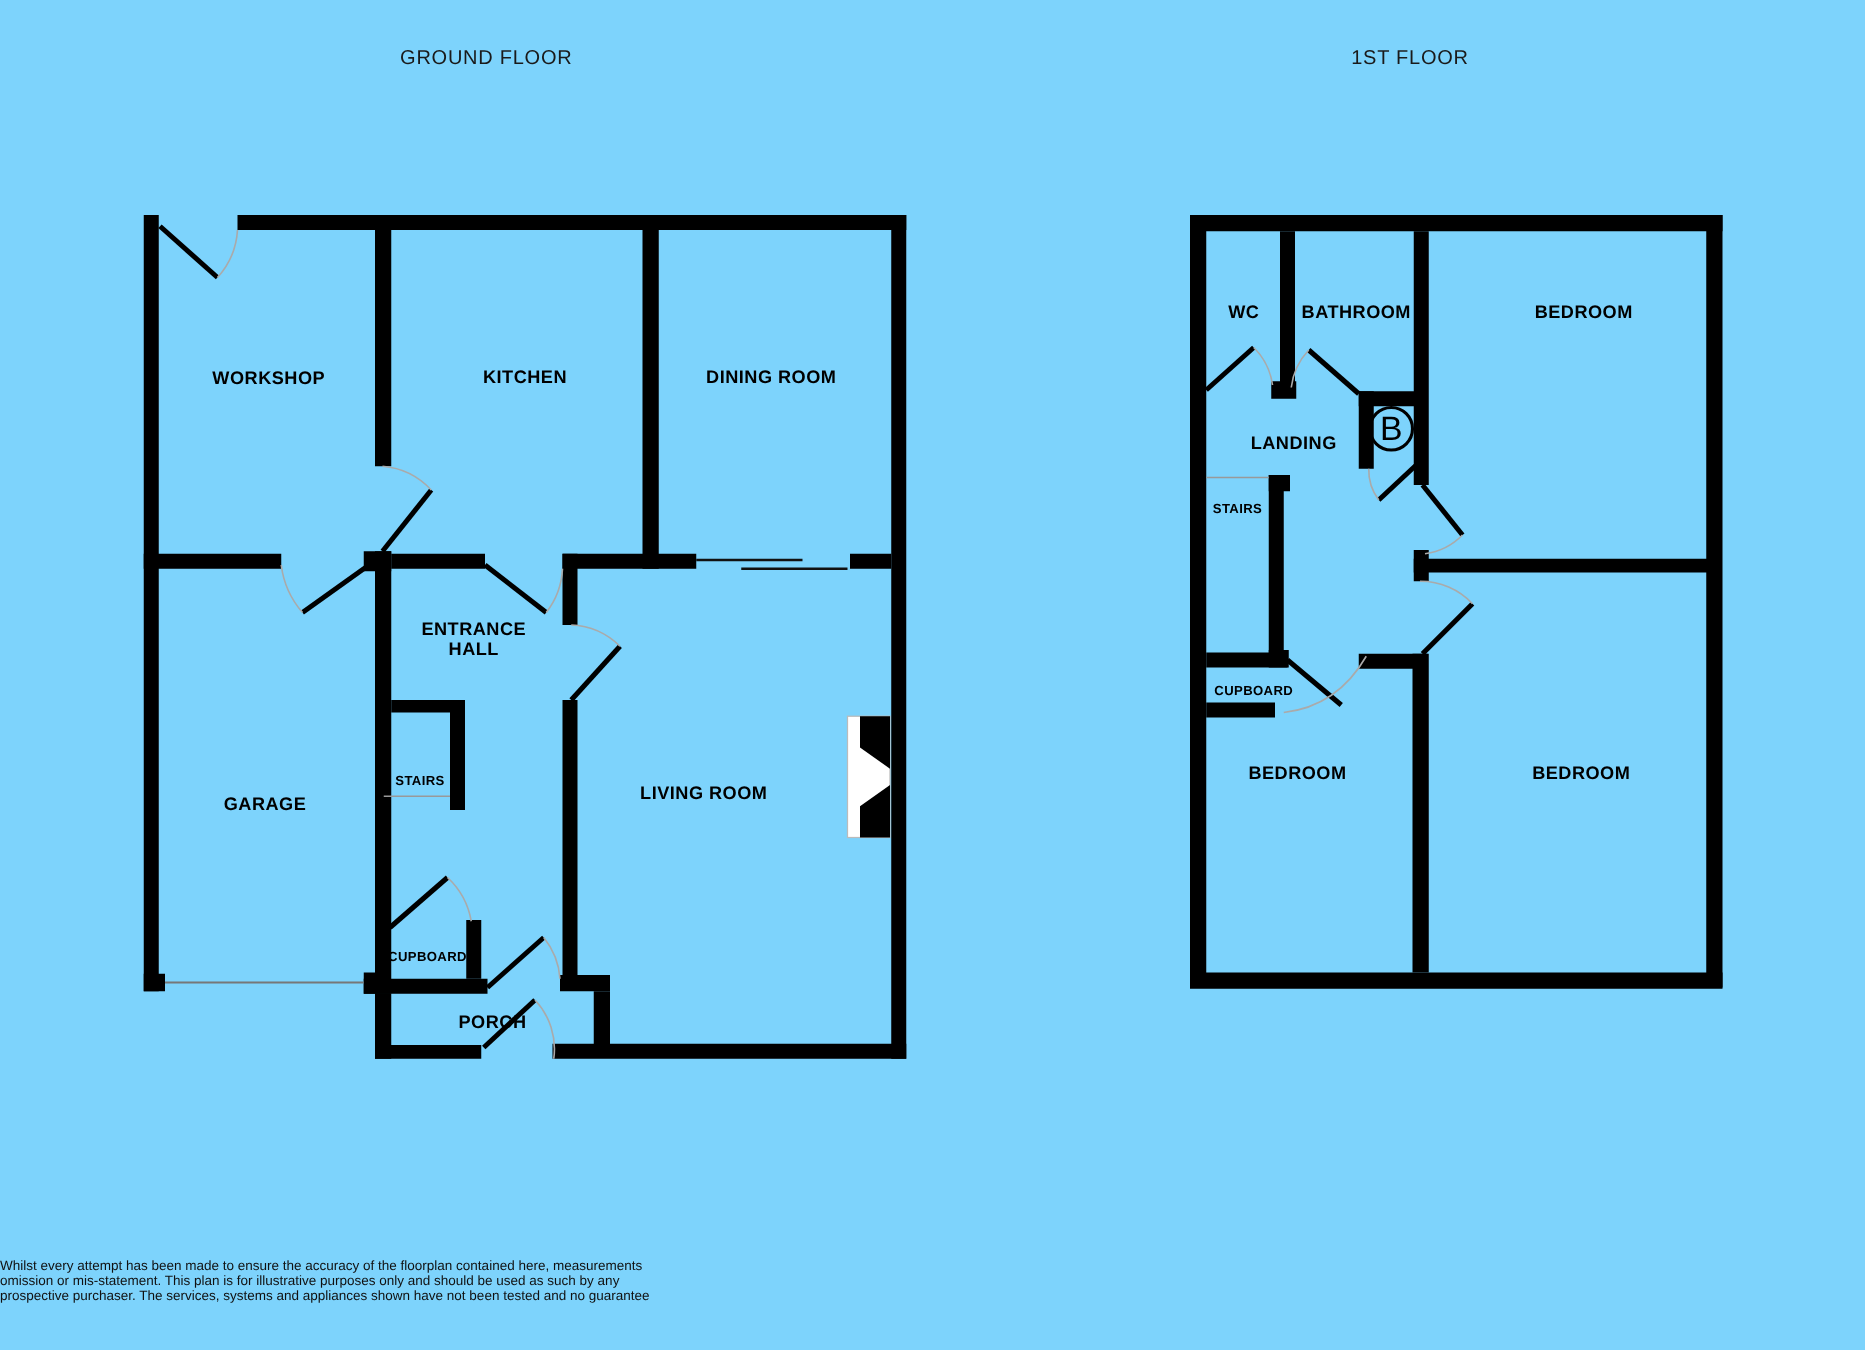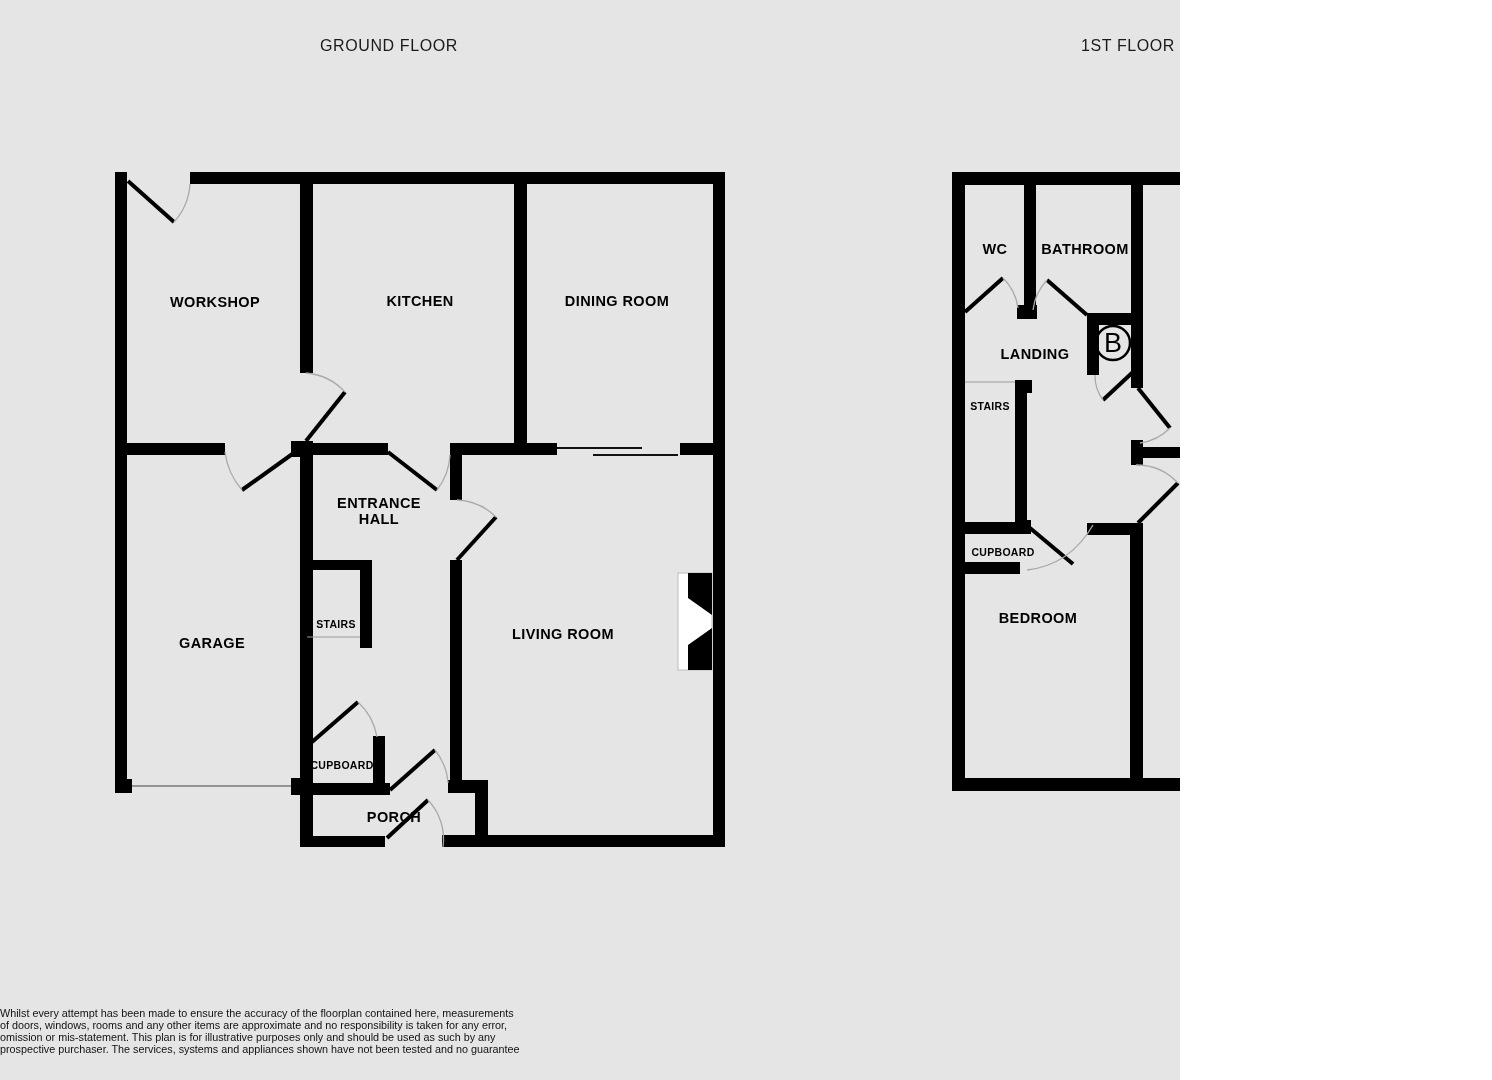--- a/index.html
+++ b/index.html
@@ -1,16 +1,16 @@
 <!DOCTYPE html>
 <html><head>
 <meta charset="utf-8">
 <style>
   html,body{margin:0;padding:0;background:#ffffff;}
-  .stage{position:relative;width:1180px;height:1080px;background:#e5e5e5;overflow:hidden;
+  .stage{position:relative;width:1492px;height:1080px;background:#7dd3fc;overflow:hidden;
          font-family:"Liberation Sans", sans-serif;}
   svg{position:absolute;left:0;top:0;}
   .wall{fill:#000000;}
   .leaf{stroke:#000000;stroke-width:4;fill:none;}
   .arc{stroke:#aaaaaa;stroke-width:1.3;fill:none;}
   .thin{stroke:#777777;stroke-width:1.5;fill:none;}
   .edge{stroke:#999999;stroke-width:1.2;fill:none;}
   .winline{stroke:#111111;stroke-width:2;fill:none;}
   .floor-title{font-size:16px;font-weight:400;letter-spacing:0.6px;fill:#1a1a1a;text-anchor:middle;}
   .room-label{font-size:14.5px;font-weight:bold;fill:#000000;text-anchor:middle;letter-spacing:0.4px;}
@@ -145,17 +145,16 @@
   <text class="room-label" x="1267" y="254">BEDROOM</text>
   <text class="room-label" x="1035" y="359">LANDING</text>
   <text class="small-label" x="990" y="410">STAIRS</text>
   <text class="small-label" x="1003" y="556">CUPBOARD</text>
   <text class="room-label" x="1038" y="623">BEDROOM</text>
   <text class="room-label" x="1265" y="623">BEDROOM</text>
 </svg>
 
   <div class="footer">
     <div>Whilst every attempt has been made to ensure the accuracy of the floorplan contained here, measurements</div>
-    <div>of doors, windows, rooms and any other items are approximate and no responsibility is taken for any error,</div>
     <div>omission or mis-statement. This plan is for illustrative purposes only and should be used as such by any</div>
     <div>prospective purchaser. The services, systems and appliances shown have not been tested and no guarantee</div>
   </div>
 </div>
 
 </body></html>

